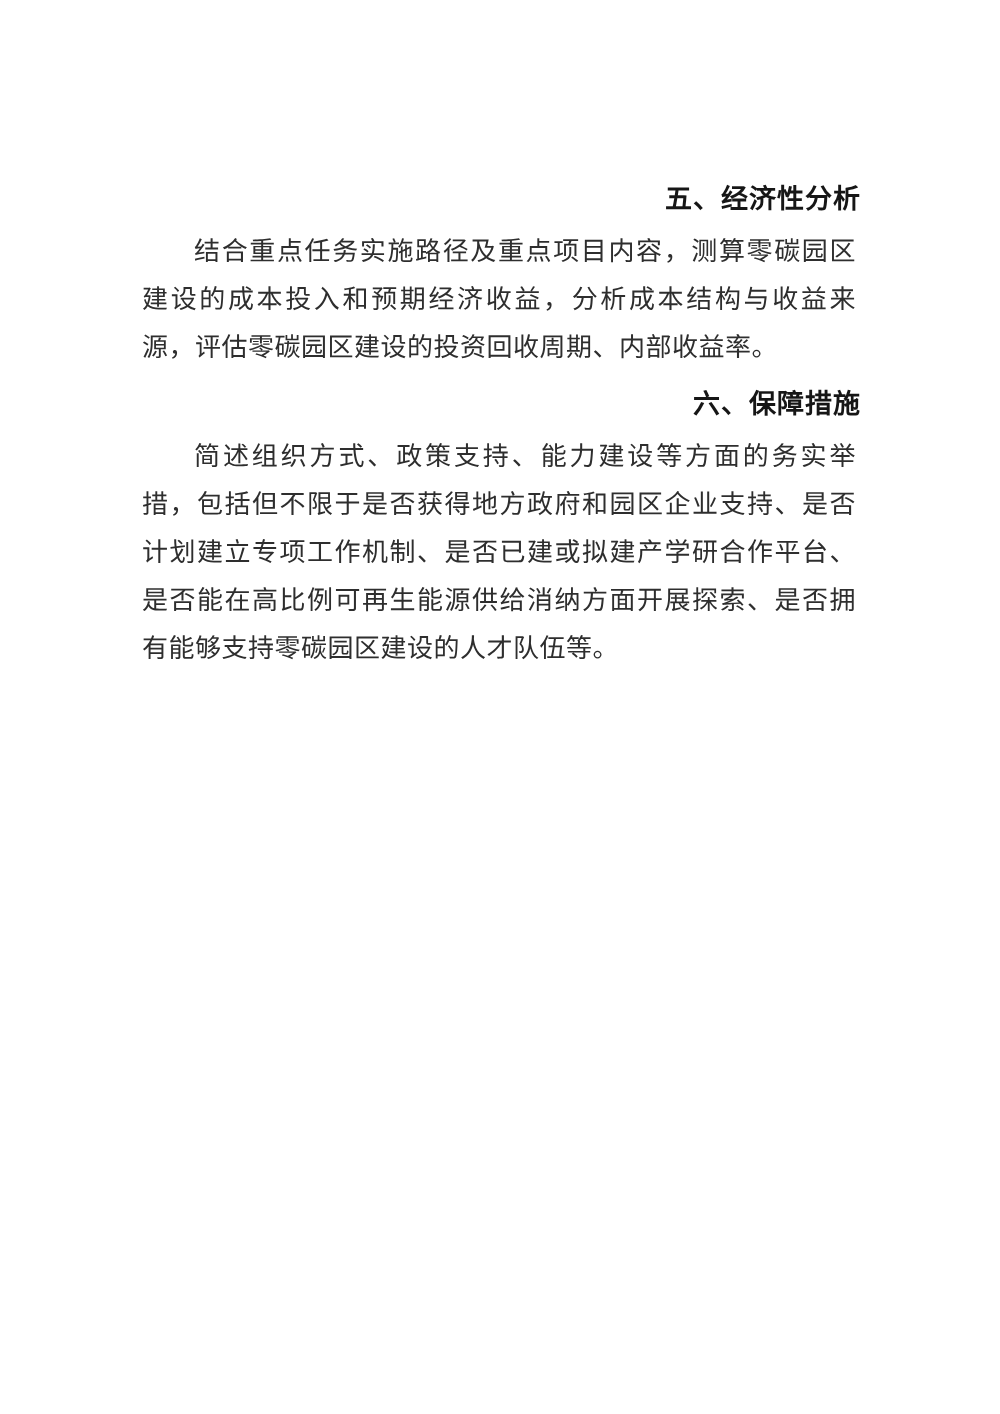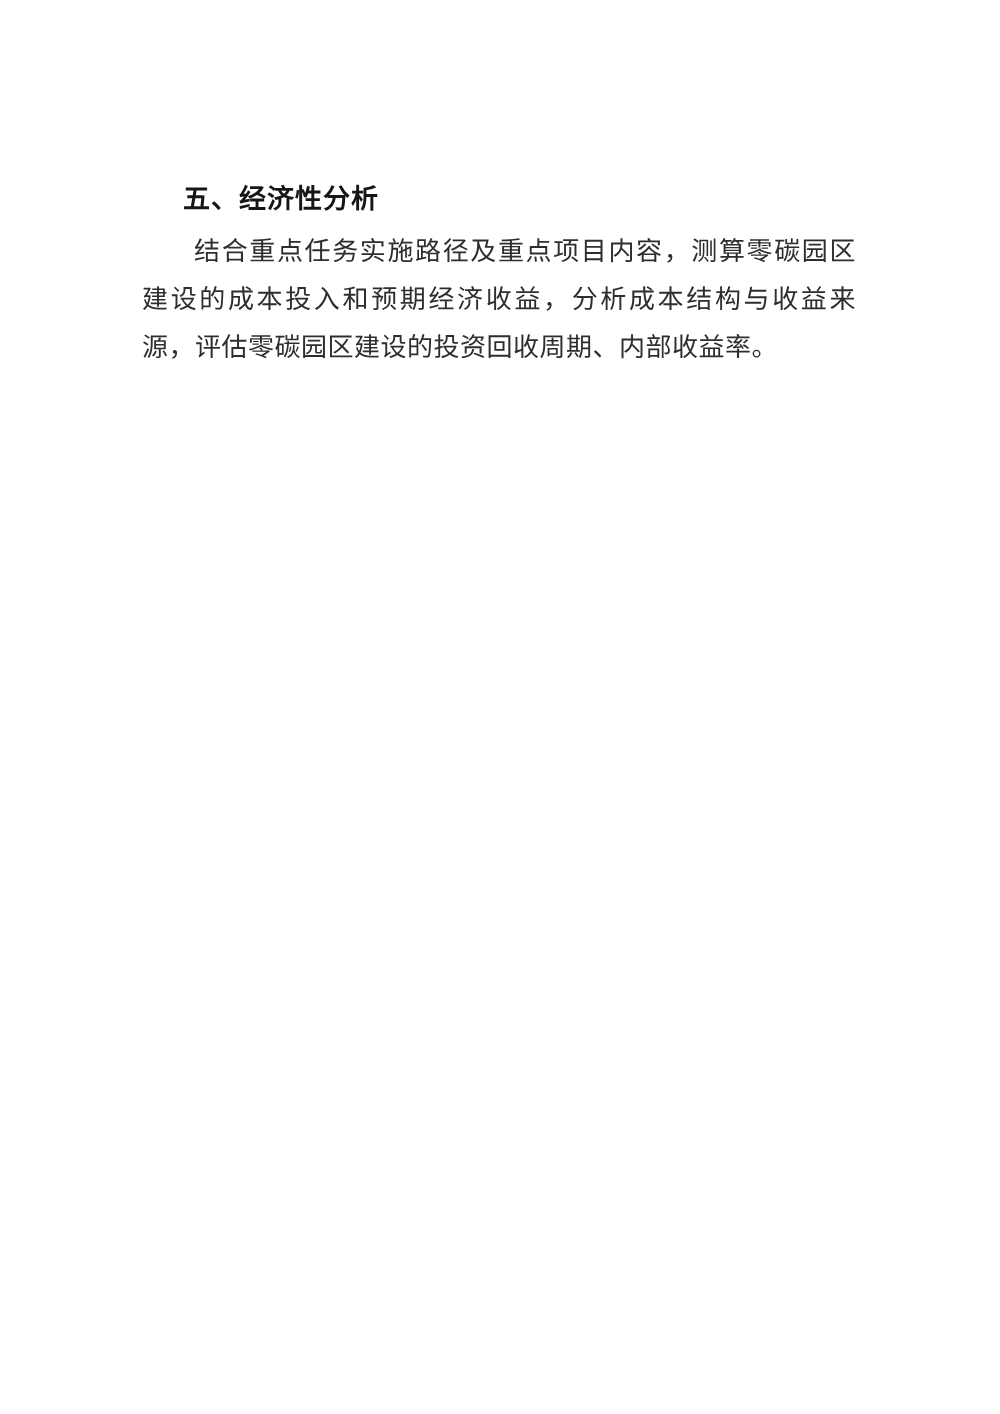--- a/index.html
+++ b/index.html
@@ -24,20 +24,21 @@
   .doc-heading {
     margin: 0;
     padding: 0;
     font-family: "Liberation Sans", "DejaVu Sans", sans-serif;
     font-weight: 700;
     font-size: 27px;
     line-height: 48px;
     color: #161616;
     text-indent: 46px;
     letter-spacing: 1px;
+    text-align: right;
   }
   .doc-section + .doc-section .doc-heading {
     margin-top: 8px;
   }
   .doc-paragraph {
     margin: 5px;
     padding: 0;
     font-family: "Liberation Serif", "DejaVu Serif", serif;
     font-size: 26px;
     line-height: 48px;
@@ -52,14 +53,18 @@
 </head>
 <body>
 
 <div class="page">
 
   <section class="doc-section">
     <h2 class="doc-heading">五、经济性分析</h2>
     <p class="doc-paragraph">结合重点任务实施路径及重点项目内容，测算零碳园区建设的成本投入和预期经济收益，分析成本结构与收益来源，评估零碳园区建设的投资回收周期、内部收益率。</p>
   </section>
 
+  <section class="doc-section">
+    <h2 class="doc-heading">六、保障措施</h2>
+    <p class="doc-paragraph">简述组织方式、政策支持、能力建设等方面的务实举措，包括但不限于是否获得地方政府和园区企业支持、是否计划建立专项工作机制、是否已建或拟建产学研合作平台、是否能在高比例可再生能源供给消纳方面开展探索、是否拥有能够支持零碳园区建设的人才队伍等。</p>
+  </section>
 
 </div>
 
 </body></html>

